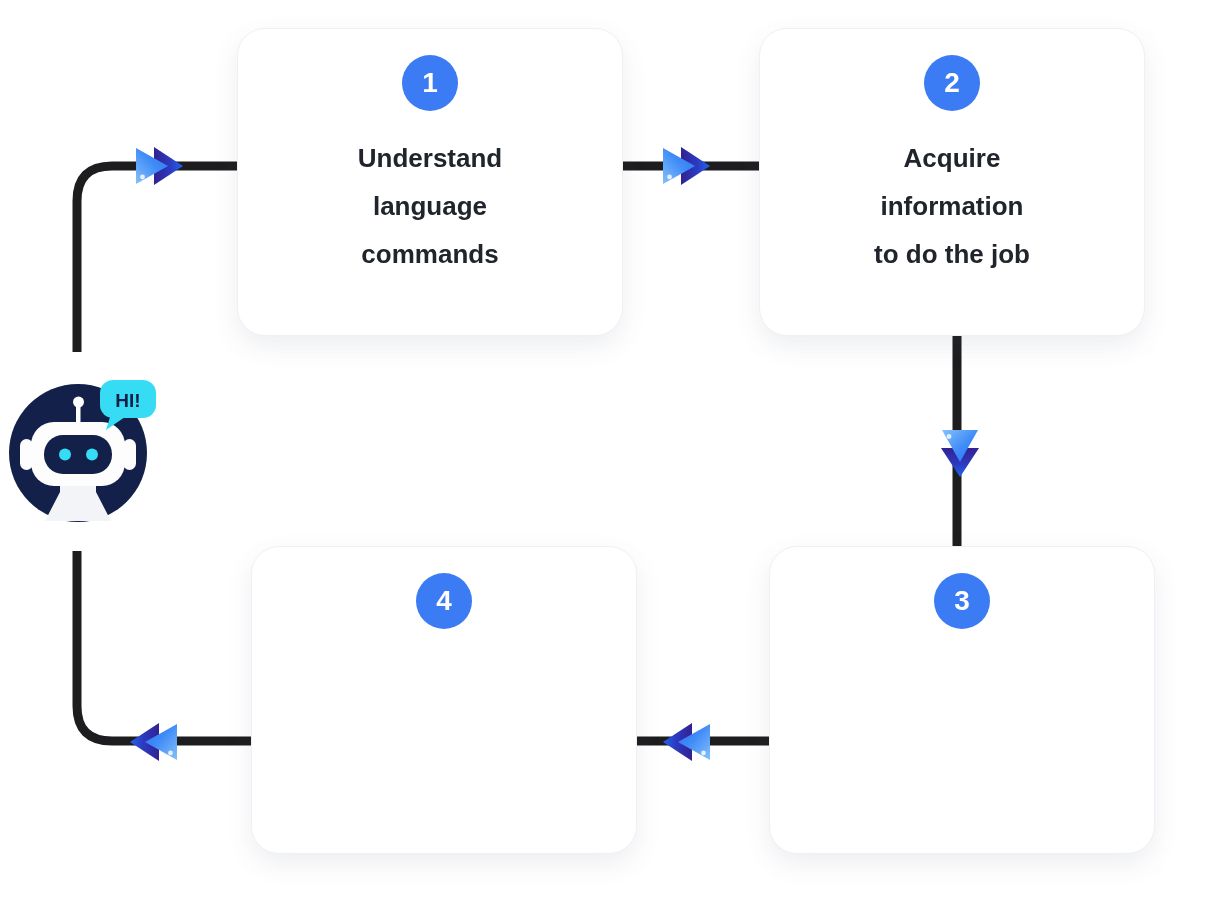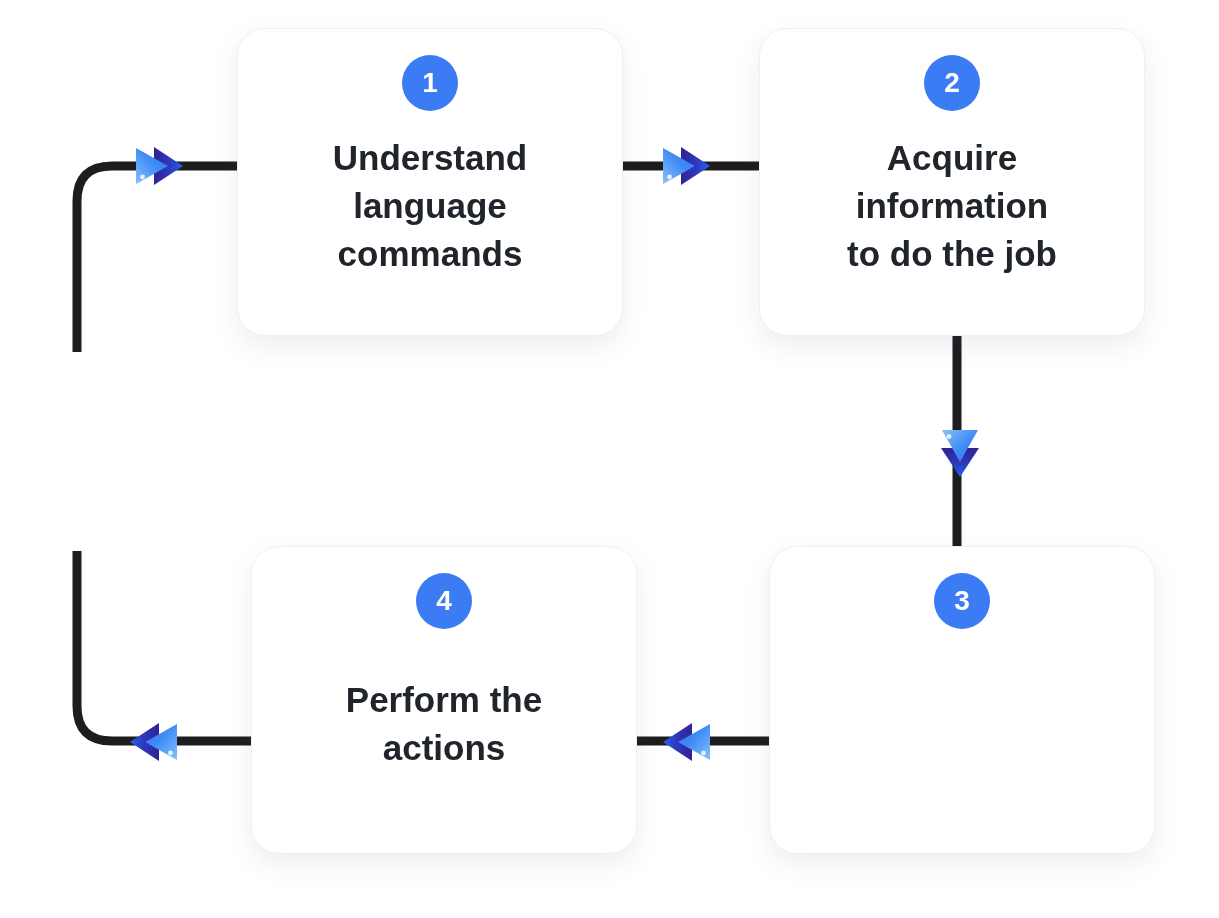--- a/index.html
+++ b/index.html
@@ -51,21 +51,21 @@
     flex: 0 0 auto;
   }
   .label {
     flex: 1;
     display: flex;
     align-items: center;
     justify-content: center;
     text-align: center;
     white-space: pre-line;
     color: #20242b;
-    font-size: 35px;
+    font-size: 26px;
     line-height: 48px;
     font-weight: 700;
   }
   .arrow {
     position: absolute;
     width: 52px;
     height: 44px;
   }
   .arrow svg { display: block; width: 100%; height: 100%; }
   .arrow.dir-down  { transform: rotate(90deg); }
@@ -106,22 +106,20 @@
 information
 to do the job</div>
   </div>
 
   <div class="card" style="left:769px; top:546px;">
     <div class="badge">3</div>
   </div>
 
   <div class="card" style="left:251px; top:546px;">
     <div class="badge">4</div>
-    <div class="label">Perform the
-actions</div>
   </div>
 
   <svg width="0" height="0" style="position:absolute" aria-hidden="true">
     <defs>
       <linearGradient id="gradBack" x1="0" y1="0.5" x2="1" y2="0.5">
         <stop offset="0" stop-color="#332191"></stop>
         <stop offset="0.55" stop-color="#2c3ac0"></stop>
         <stop offset="1" stop-color="#2463f0"></stop>
       </linearGradient>
       <linearGradient id="gradFront" x1="0" y1="1" x2="1" y2="0">
@@ -165,14 +163,41 @@
   </div>
 
   <div class="arrow dir-left" style="left:128px; top:720px;">
     <svg viewBox="0 0 52 44">
       <path fill="url(#gradBack)" d="M21 3 L50 22 L21 41 Z"></path>
       <path fill="url(#gradFront)" d="M3 4 L35 22 L3 40 Z"></path>
       <circle cx="9.5" cy="33" r="2.4" fill="#eaf5ff" opacity="0.95"></circle>
     </svg>
   </div>
 
+  <div class="robot">
+    <svg viewBox="0 0 150 145">
+
+      <circle cx="70" cy="75" r="69" fill="#13204a"></circle>
+
+      <path d="M52 104 L88 104 L88 114 L103 143 L37 143 L52 114 Z" fill="#f2f4f8"></path>
+
+      <rect x="68" y="27" width="4.5" height="20" rx="2" fill="#fdfdfe"></rect>
+      <circle cx="70.5" cy="24" r="5.5" fill="#fdfdfe"></circle>
+
+      <rect x="12" y="61" width="13" height="31" rx="6.5" fill="#fdfdfe"></rect>
+      <rect x="115" y="61" width="13" height="31" rx="6.5" fill="#fdfdfe"></rect>
+
+      <rect x="23" y="44" width="94" height="64" rx="23" fill="#fdfdfe"></rect>
+
+      <rect x="36" y="57" width="68" height="39" rx="19" fill="#13204a"></rect>
+
+      <circle cx="57" cy="76.5" r="6" fill="#36dcf3"></circle>
+      <circle cx="84" cy="76.5" r="6" fill="#36dcf3"></circle>
+
+      <g>
+        <rect x="92" y="2" width="56" height="38" rx="13" fill="#36dcf3"></rect>
+        <path d="M103 36 L98 52 L117 39 Z" fill="#36dcf3"></path>
+        <text x="120" y="28.5" text-anchor="middle" font-family="Liberation Sans, DejaVu Sans, sans-serif" font-size="19" font-weight="700" fill="#13204a">HI!</text>
+      </g>
+    </svg>
+  </div>
 
 </div>
 
 </body></html>

